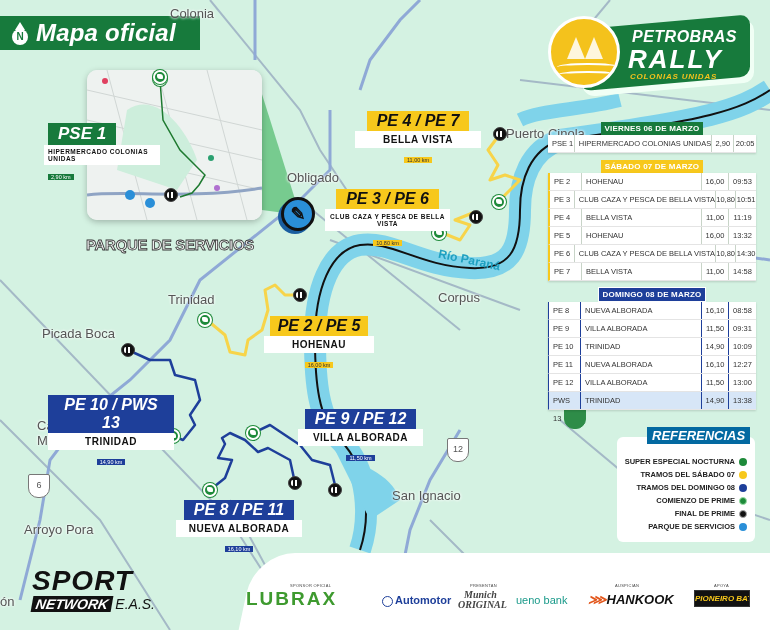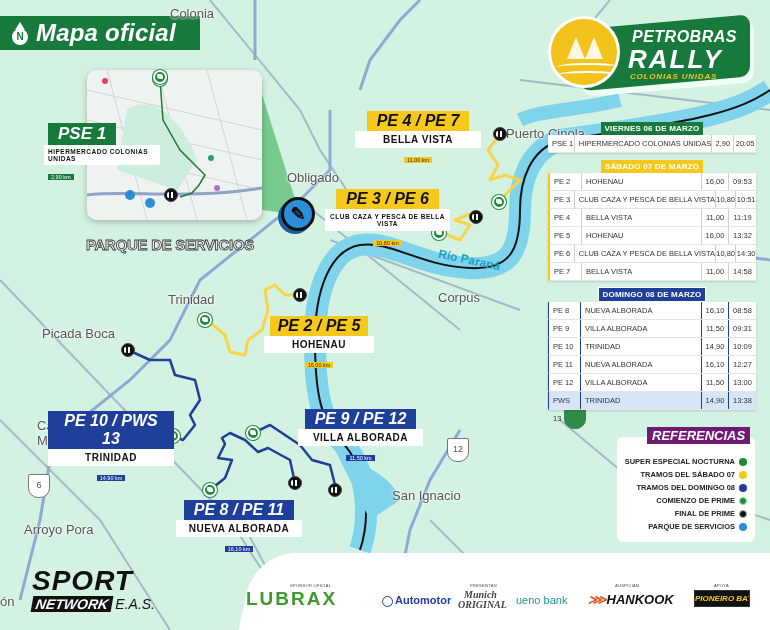--- a/index.html
+++ b/index.html
@@ -57,21 +57,21 @@
   .row .c2 { flex: 1; padding-left: 4px; border-right: 1px solid #c8d4c8; height: 100%; line-height: 18px; white-space: nowrap; }
   .row .c3 { width: 27px; text-align: center; border-right: 1px solid #c8d4c8; height: 100%; line-height: 18px; }
   .row .c4 { width: 27px; text-align: center; height: 100%; line-height: 18px; }
   .row.sat { border-left: 2px solid #f7c81c; }
   .row.sun { border-left: 1px solid #1e3f9a; }
   .row.sun .c1, .row.sun .c2, .row.sun .c3 { border-right-color: #1e3f9a; }
   .row.hl { background: #d7e6f7; }
 
   
   .legend { position: absolute; left: 617px; top: 437px; width: 138px; height: 105px; background: #fff; border-radius: 6px; }
-  .legend-title { position: absolute; left: 647px; top: 427px; background: #701a75; color: #fff; font-weight: bold; font-style: italic; font-size: 13px; padding: 1px 5px; }
+  .legend-title { position: absolute; left: 647px; top: 427px; background: #0369a1; color: #fff; font-weight: bold; font-style: italic; font-size: 13px; padding: 1px 5px; }
   .legend-items { position: absolute; right: 8px; top: 18px; }
   .leg-row { display: flex; justify-content: flex-end; align-items: center; gap: 4px; height: 13px; font-size: 7.5px; font-weight: bold; color: #222; white-space: nowrap; }
   .leg-dot { width: 8px; height: 8px; border-radius: 50%; display: inline-block; }
 
   
   .sponsor-bar { position: absolute; left: 238px; top: 553px; width: 540px; height: 80px; background: #fff; border-radius: 40px 0 0 0; transform: skewX(-12deg); transform-origin: bottom left; }
   .sp { position: absolute; white-space: nowrap; }
   .sp-cap { position: absolute; font-size: 4px; color: #444; letter-spacing: .3px; text-transform: uppercase; }
 
   .sport { position: absolute; left: 32px; top: 568px; }
@@ -232,21 +232,21 @@
   <div class="name" style="font-size:6.5px; padding:4px 0;">CLUB CAZA Y PESCA DE BELLA VISTA</div>
   <div class="km km-yellow">10,80 km</div>
 </div>
 
 <div class="stage" style="left:264px; top:316px; width:110px;">
   <div class="tag tag-yellow" style="padding:1px 8px;">PE 2 / PE 5</div>
   <div class="name">HOHENAU</div>
   <div class="km km-yellow">16,00 km</div>
 </div>
 
-<div class="stage" style="left:48px; top:395px; width:126px;margin-top:16px;">
+<div class="stage" style="left:48px; top:395px; width:126px;">
   <div class="tag tag-blue">PE 10 / PWS 13</div>
   <div class="name">TRINIDAD</div>
   <div class="km km-blue">14,90 km</div>
 </div>
 
 <div class="stage" style="left:298px; top:409px; width:125px;">
   <div class="tag tag-blue">PE 9 / PE 12</div>
   <div class="name">VILLA ALBORADA</div>
   <div class="km km-blue">11,50 km</div>
 </div>

